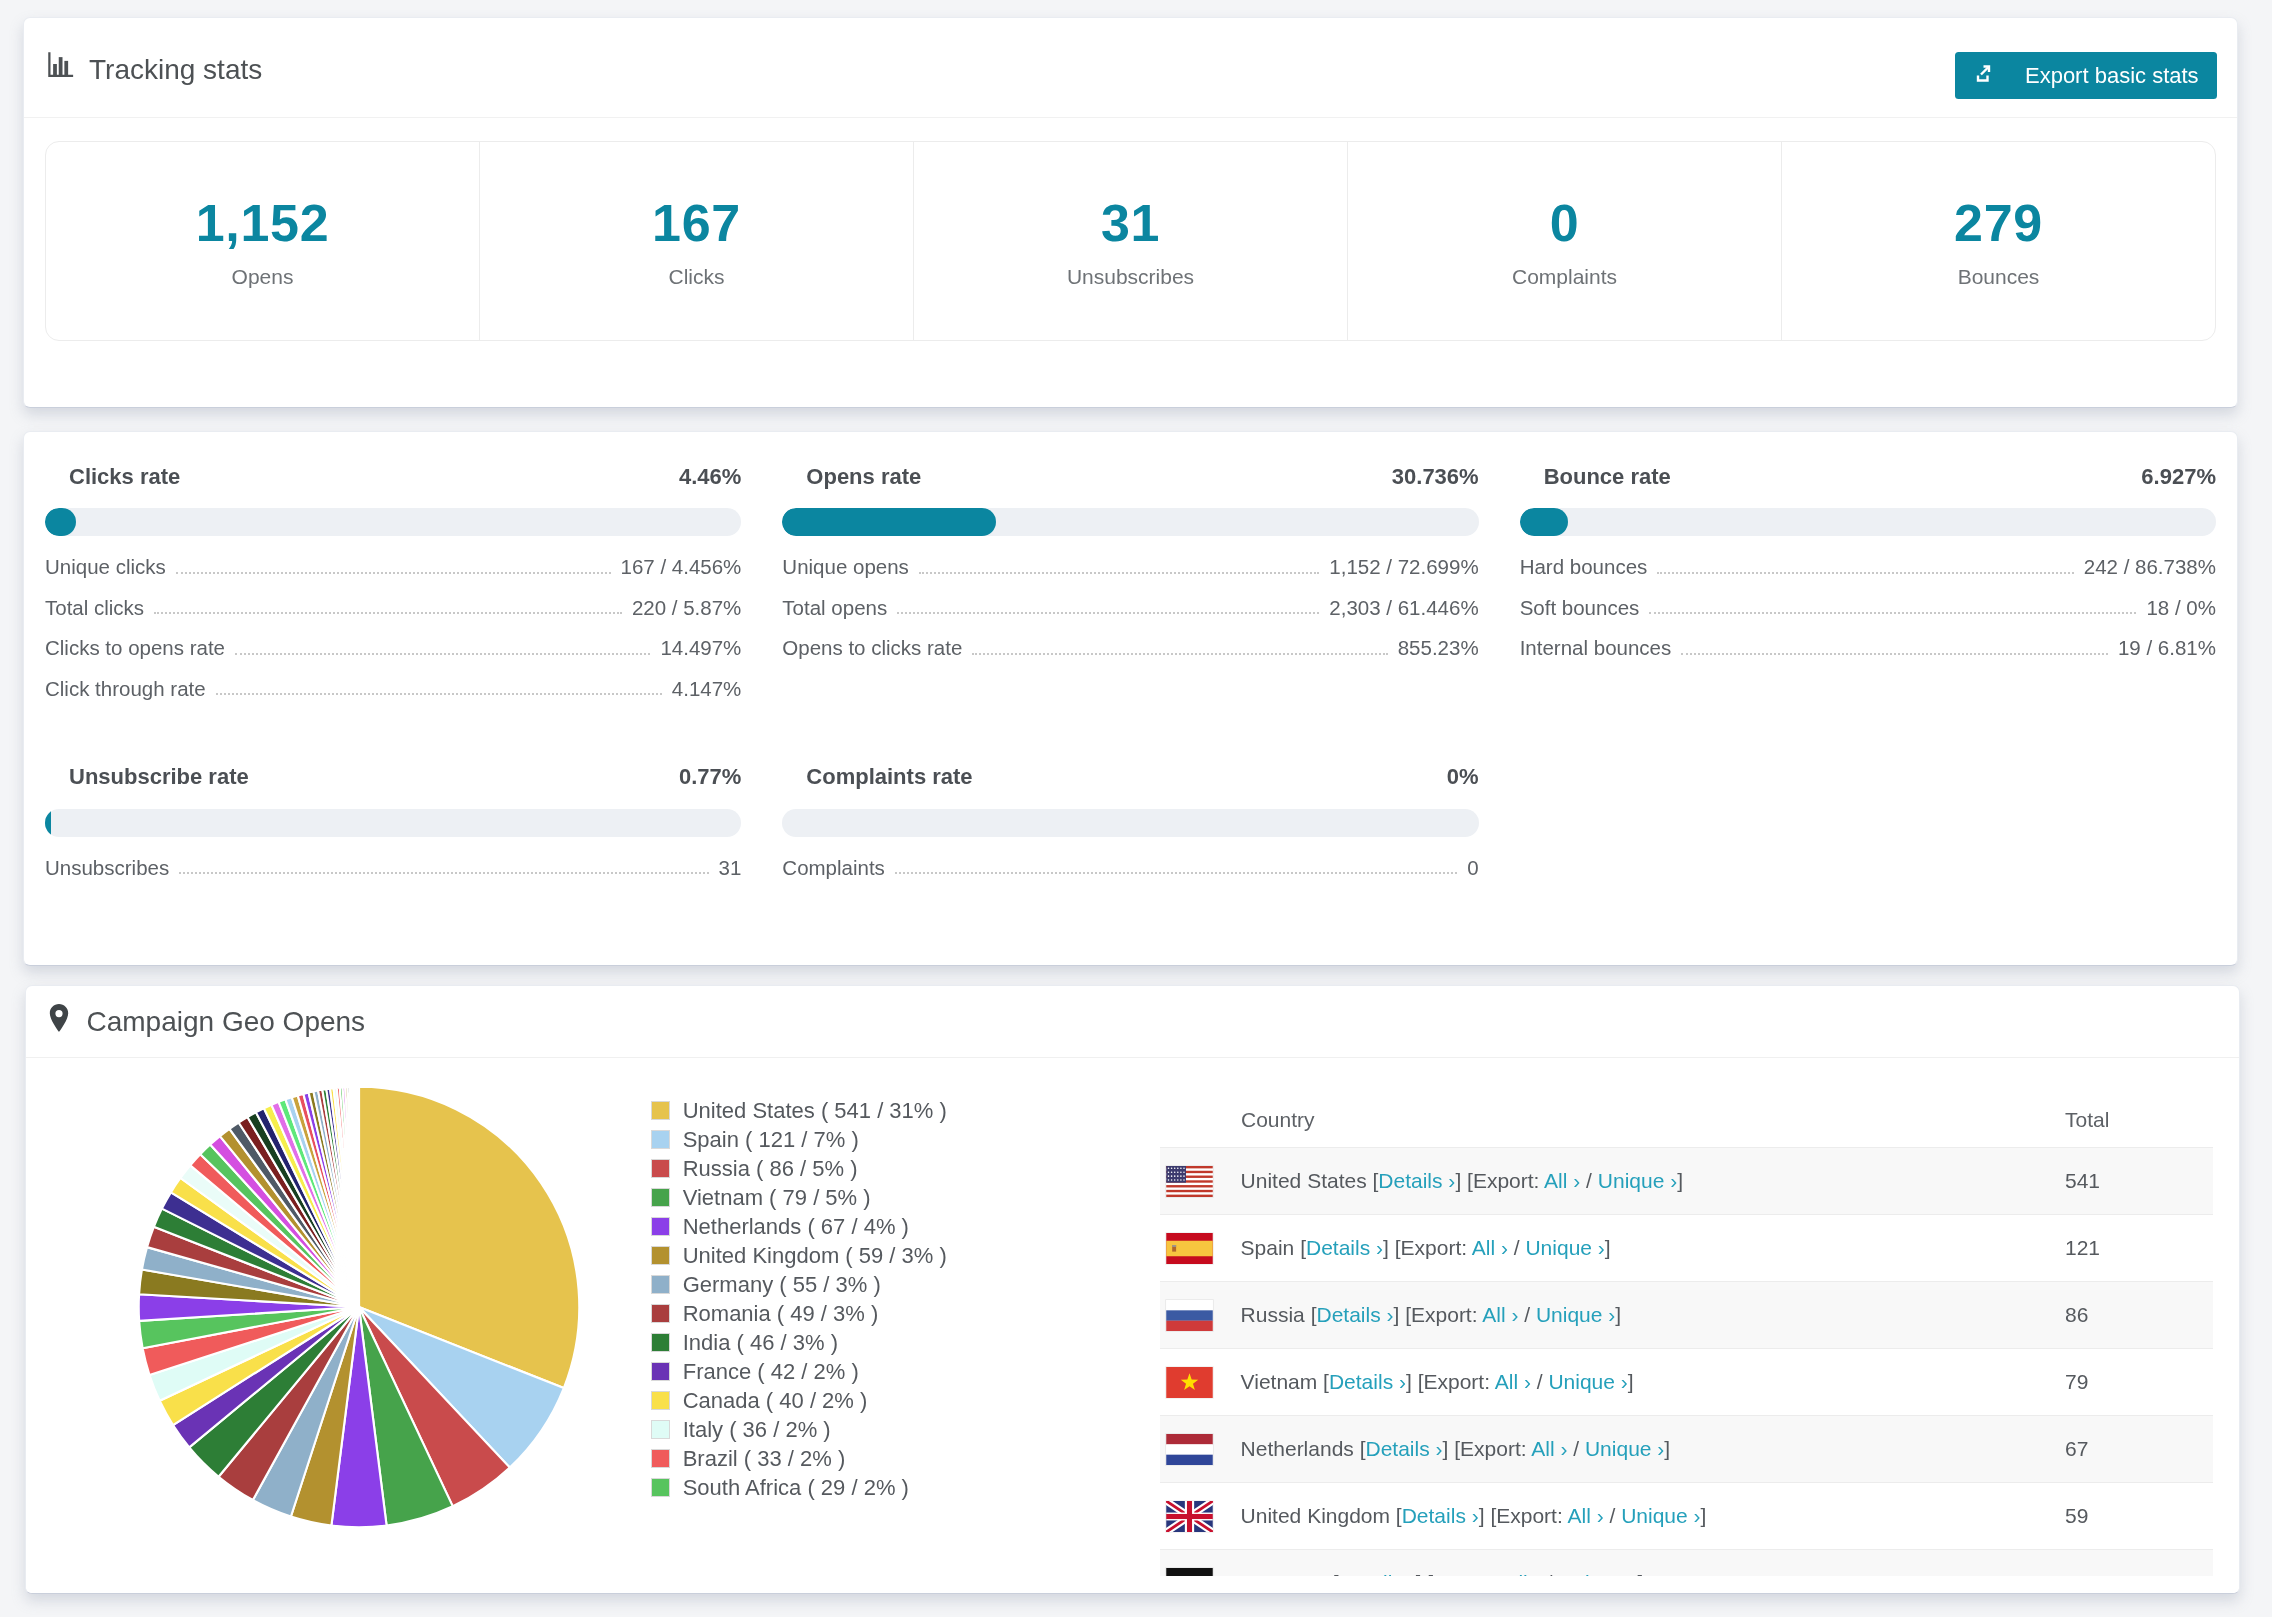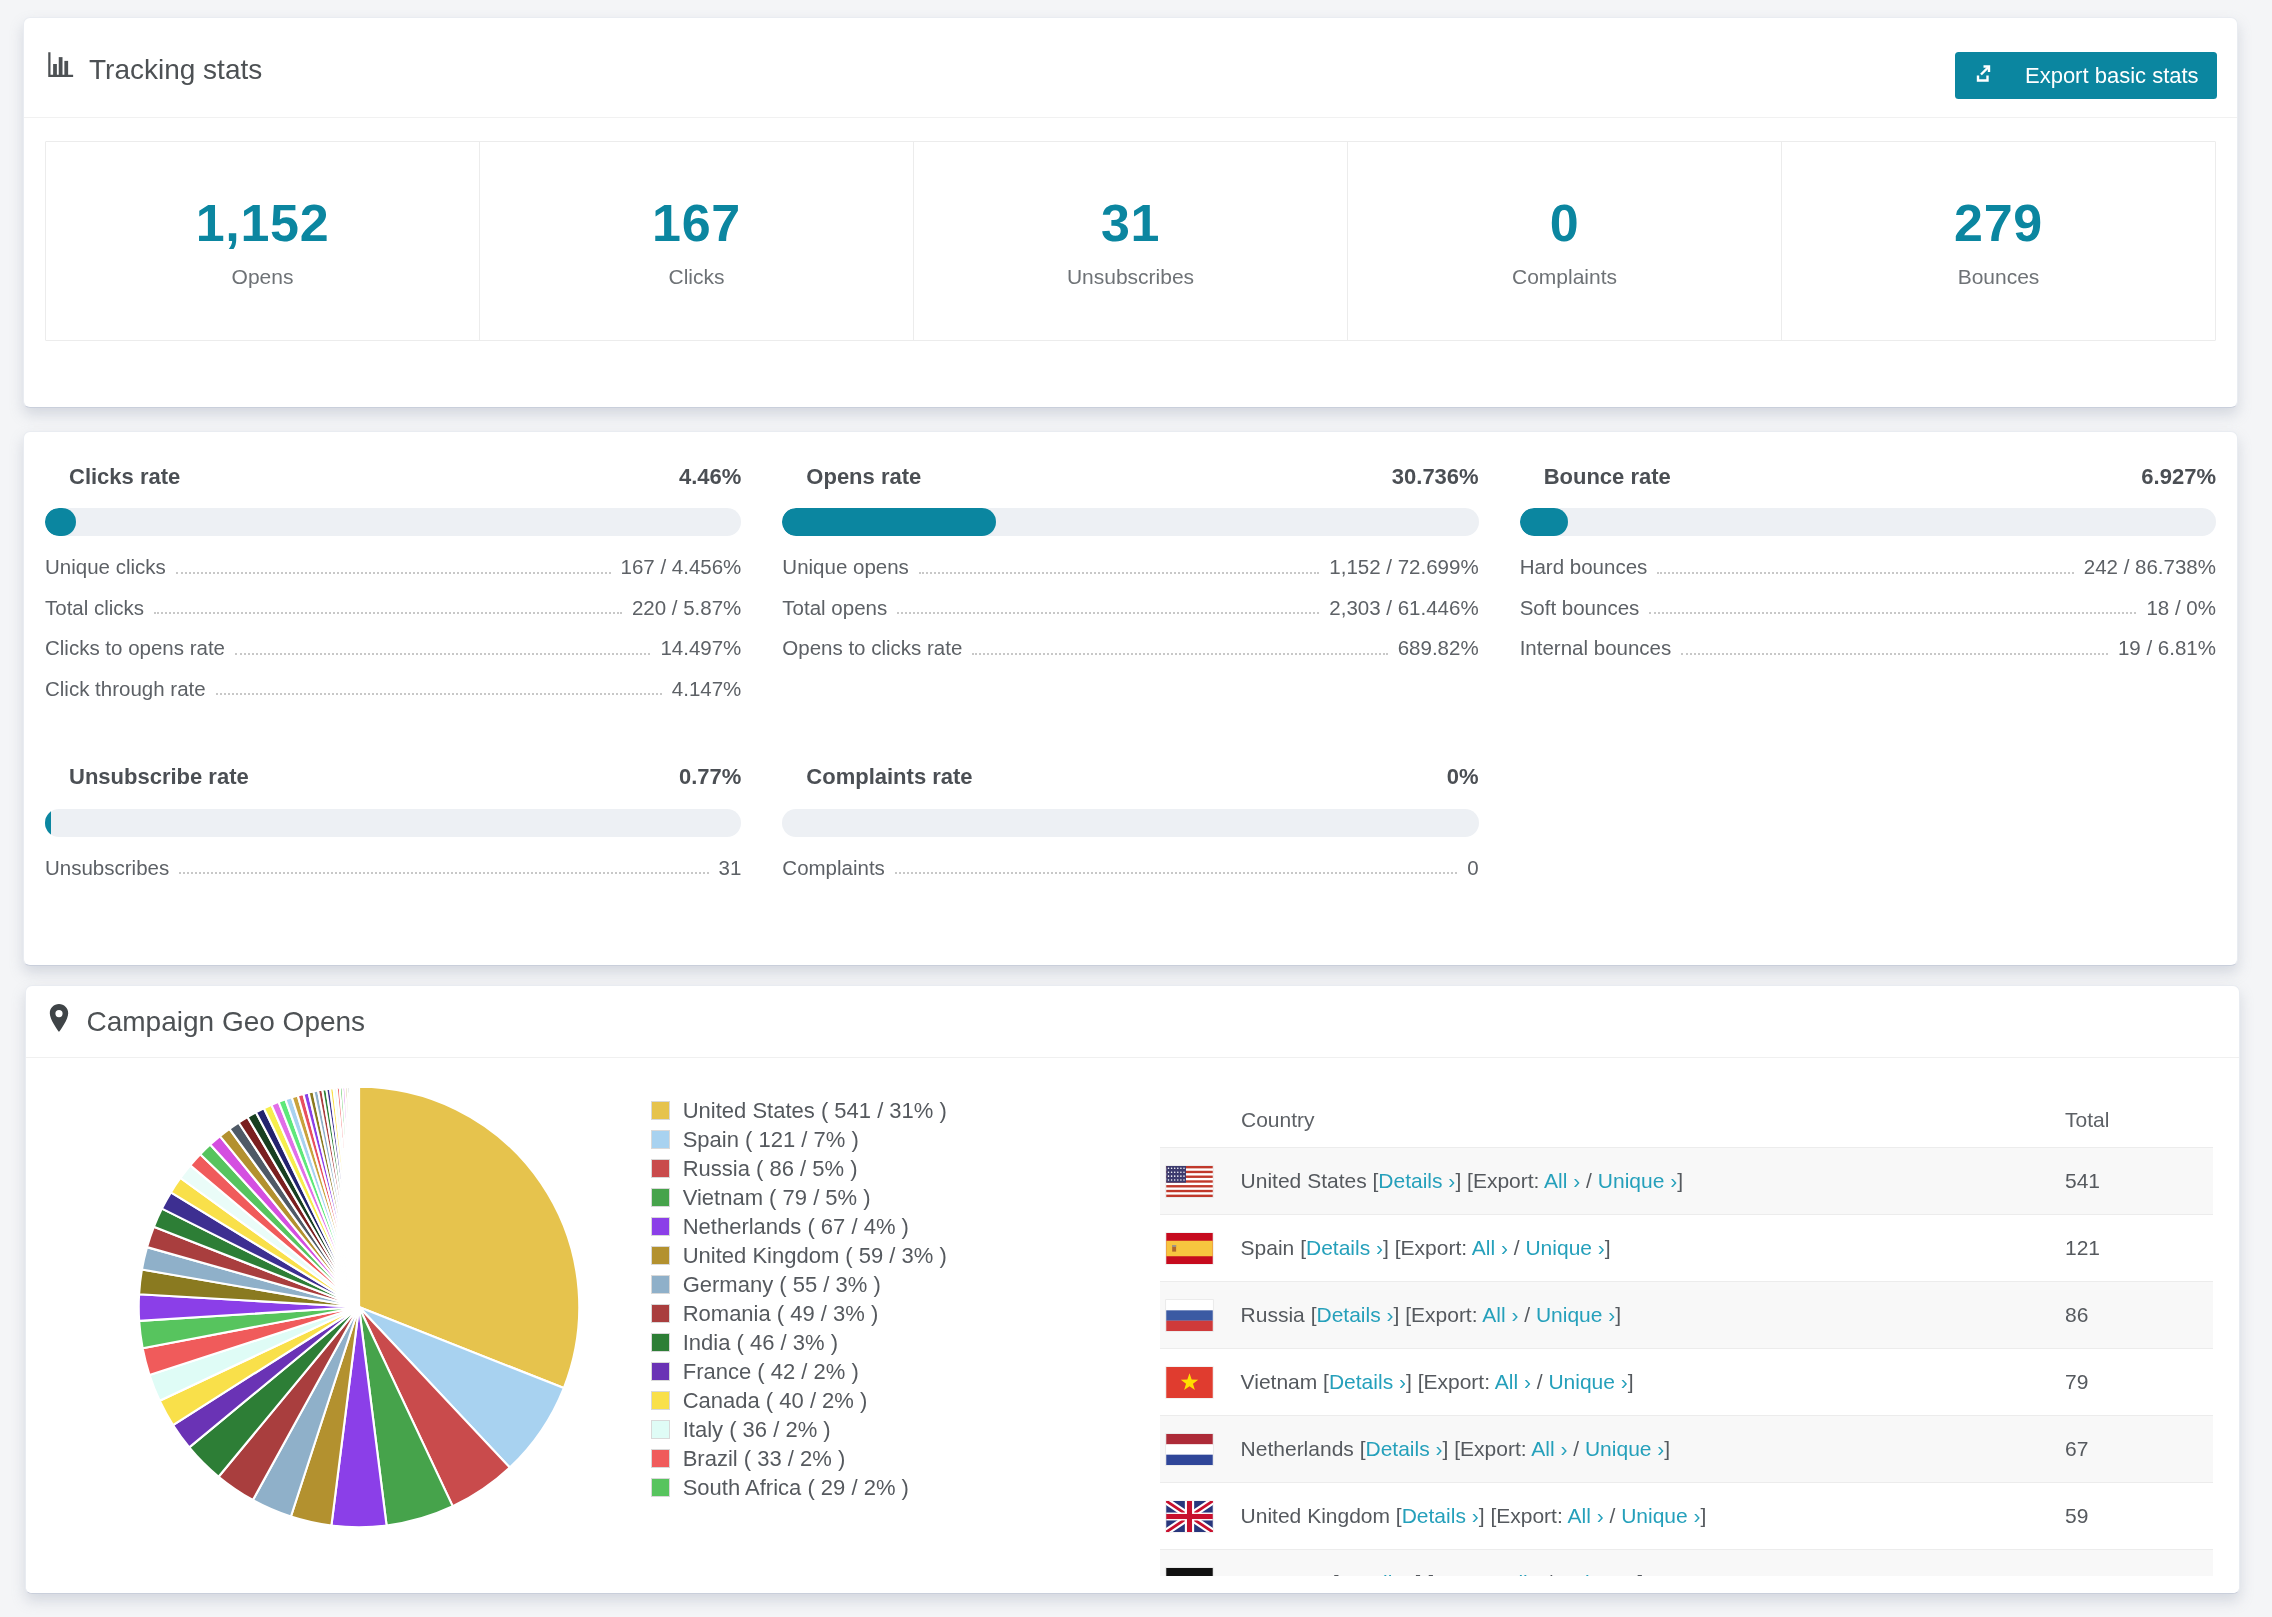--- a/index.html
+++ b/index.html
@@ -8,21 +8,21 @@
   .card{position:absolute;background:#fff;border:1.4px solid #e9ecf1;border-bottom-color:#c9cfdb;
         border-radius:7px;box-shadow:0 7px 14px rgba(140,150,170,.30);box-sizing:border-box;}
   
   .card1{left:23px;top:17px;width:2215px;height:391px;}
   .card1-header{position:relative;height:100px;display:flex;align-items:center;padding:0 21px;
                 border-bottom:1.4px solid #f1f1f1;box-sizing:border-box;}
   .title-wrap{display:flex;align-items:flex-end;gap:14px;font-size:28px;color:#4d5154;}
   .export-btn{position:absolute;right:20px;top:34px;height:47px;display:inline-flex;align-items:center;gap:28px;
               background:#0b86a0;color:#ffffff;border:none;border-radius:3.5px;padding:0 18.4px;font-size:22px;
               font-family:Liberation Sans, sans-serif;cursor:pointer;}
-  .stats-row{margin:23px 21px 0;height:198px;display:flex;border:0.7px solid #ececec;border-radius:1px;overflow:hidden;}
+  .stats-row{margin:23px 21px 0;height:198px;display:flex;border:0.7px solid #ececec;border-radius:14px;overflow:hidden;}
   .stat-box{flex:1;display:flex;flex-direction:column;align-items:center;justify-content:center;gap:11.3px;}
   .stat-box + .stat-box{border-left:0.7px solid #ececec;}
   .stat-value{font-size:52px;font-weight:bold;color:#0b86a0;letter-spacing:0.7px;}
   .stat-label{font-size:21px;color:#6e7276;}
   
   .card2{left:23px;top:431px;width:2215px;height:535px;}
   .rates-grid{padding:32px 21px;display:grid;grid-template-columns:repeat(3,1fr);column-gap:41px;row-gap:45px;}
   .rate-head{display:flex;justify-content:space-between;align-items:baseline;margin-left:24px;}
   .rate-title,.rate-value{font-size:22px;font-weight:bold;color:#4b4f54;}
   .bar-track{margin-top:18.4px;height:28px;background:#edf0f4;border-radius:14px;overflow:hidden;}
@@ -156,21 +156,21 @@
               <span class="val">1,152 / 72.699%</span>
             </div>
             <div class="rate-row">
               <span class="lbl">Total opens</span>
               <span class="leader"></span>
               <span class="val">2,303 / 61.446%</span>
             </div>
             <div class="rate-row">
               <span class="lbl">Opens to clicks rate</span>
               <span class="leader"></span>
-              <span class="val">689.82%</span>
+              <span class="val">855.23%</span>
             </div>
           </div>
         </div>
         <div class="rate-block">
           <div class="rate-head">
             <span class="rate-title">Bounce rate</span>
             <span class="rate-value">6.927%</span>
           </div>
           <div class="bar-track">
             <div class="bar-fill" style="width:max(6.927%, 6.4px)"></div>

